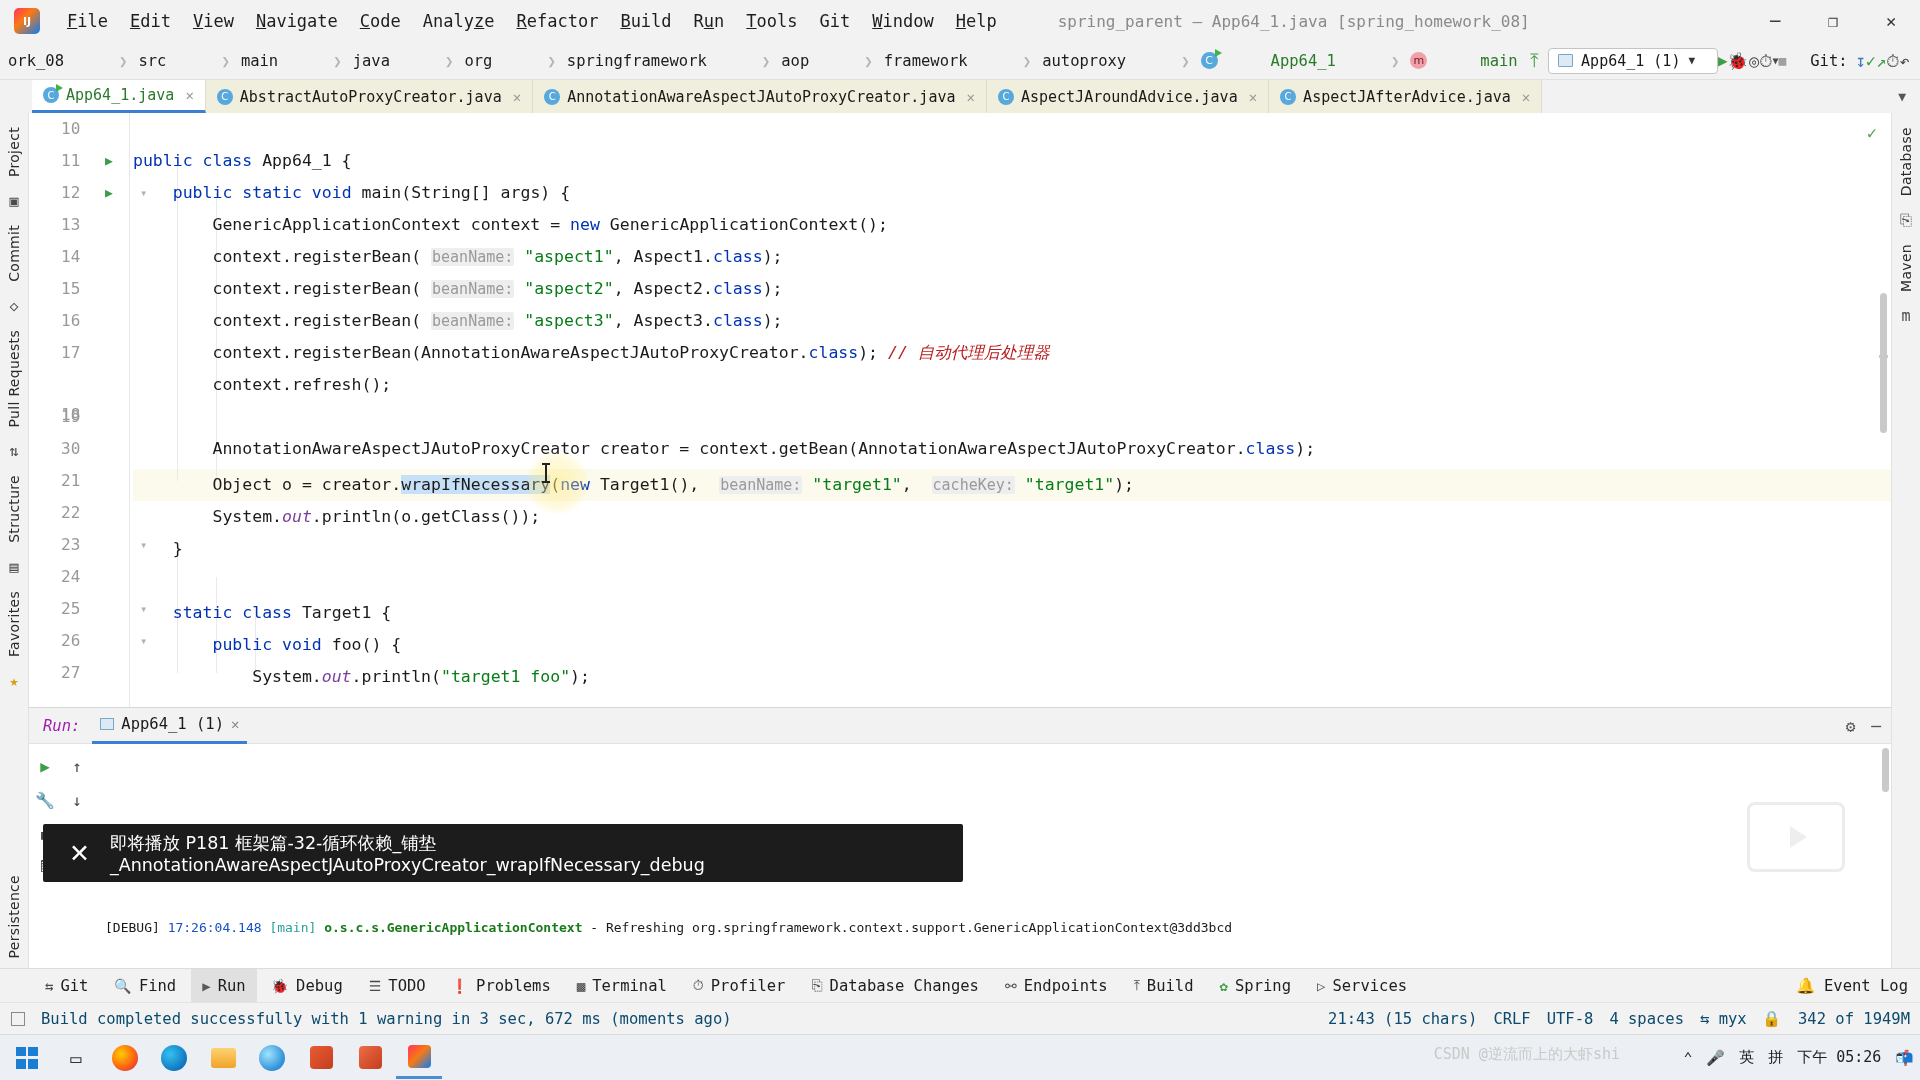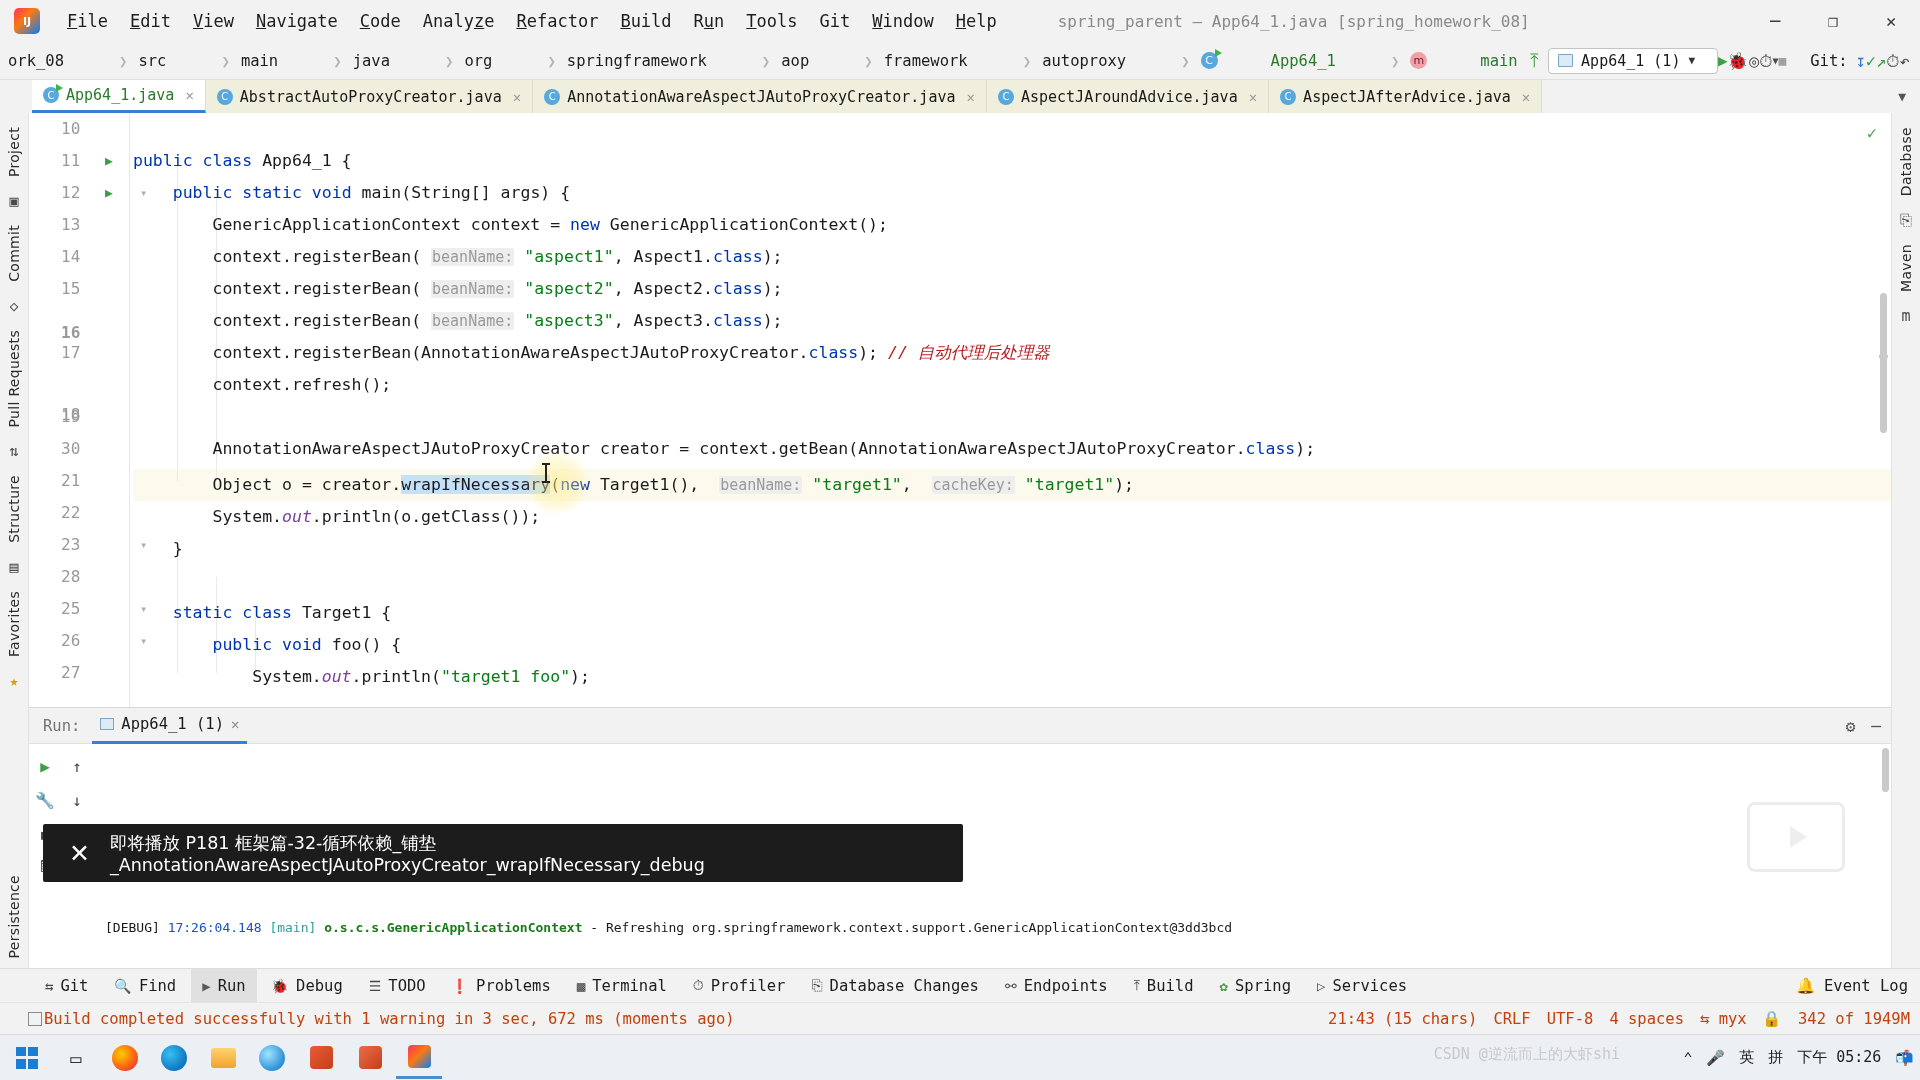--- a/index.html
+++ b/index.html
@@ -145,21 +145,21 @@
   .editor-scroll{ position:absolute; right:4px; top:180px; width:7px; height:140px;
                   background:#c9c9c9; border-radius:4px; }
   .check-ok{ position:absolute; right:14px; top:10px; color:#5a9e5a; font-size:17px;}
   .strip-mark{position:absolute;right:3px;width:9px;height:3px;background:#c9c9c9;}
 
   
   .runpanel { flex:1; background:#fff; display:flex; flex-direction:column; min-height:0;
               border-top:1px solid #d6d6d6; position:relative;}
   .run-head { height:36px; display:flex; align-items:center; padding-left:14px; gap:12px;
               background:#f2f2f2; border-bottom:1px solid #e2e2e2; flex:none; position:relative;}
-  .run-head .lab{ font-size:15.5px;color:#737373;}
+  .run-head .lab{ font-size:15.5px;color:#a21caf;font-style:italic;}
   .run-tab{ display:flex;align-items:center;gap:7px; font-size:15.5px; padding:0 8px;
             height:36px; border-bottom:3px solid #3b7fd4;}
   .run-tab .ic{width:14px;height:12px;border:1.6px solid #7aa7c7;background:#dceaf5;}
   .run-tab .x{color:#8a8a8a;font-size:14px;}
   .run-head-right{position:absolute;right:10px;top:0;height:36px;display:flex;align-items:center;gap:16px;color:#555;font-size:16px;}
   .run-body{ flex:1; display:flex; min-height:0; }
   .run-rail{ width:64px; flex:none; display:flex; flex-direction:column; align-items:center;
              gap:4px; padding-top:7px; background:#fff;}
   .rr-btn{ width:30px;height:30px;display:flex;align-items:center;justify-content:center;
            font-size:16px; color:#4a4a4a;}
@@ -199,21 +199,21 @@
        color:#1d1d1d; }
   .tw.active{ background:#e0e0e0; }
   .tw .ic{ font-size:14px; color:#4a4a4a; }
   .tw .ic.play{color:#5a5a5a;}
   .tw .ic.green{color:#3c9e48;}
   .tw-right{ position:absolute; right:12px; display:flex;align-items:center; gap:8px;
              font-size:15.5px; color:#1d1d1d;}
 
   
   .statusbar{ height:32px; background:#f2f2f2; display:flex; align-items:center;
-              padding-left:28px; gap:2px; font-size:15.5px; color:#c2410c; flex:none;
+              padding-left:11px; gap:16px; font-size:15.5px; color:#0c4a6e; flex:none;
               position:relative; border-top:1px solid #e4e4e4;}
   .sb-box{width:14px;height:14px;border:1.6px solid #8a8a8a;}
   .sb-right{position:absolute;right:10px;display:flex;align-items:center;gap:16px;}
 
   
   .taskbar{ height:46px; background:#eceff3; display:flex; align-items:center; flex:none;
             padding-left:4px; gap:3px; position:relative; border-top:1px solid #dadada;}
   .tb-sq{ width:46px;height:42px; display:flex;align-items:center;justify-content:center;}
   .win-ic{ width:22px;height:22px; display:grid; grid-template-columns:1fr 1fr;
            grid-template-rows:1fr 1fr; gap:2.5px;}
@@ -391,21 +391,21 @@
             </div>
             <div class="ln" style="top: 96px;">
               <span class="num">13</span>
             </div>
             <div class="ln" style="top: 128px;">
               <span class="num">14</span>
             </div>
             <div class="ln" style="top: 160px;">
               <span class="num">15</span>
             </div>
-            <div class="ln" style="top: 204px; font-weight: bold;">
+            <div class="ln" style="top: 192px;">
               <span class="num">16</span>
             </div>
             <div class="ln" style="top: 224px;">
               <span class="num">17</span>
             </div>
             <div class="ln" style="top: 256px; margin-top: 30px;">
               <span class="num">18</span>
             </div>
             <div class="ln" style="top: 288px;">
               <span class="num">19</span>
@@ -417,21 +417,21 @@
               <span class="num">21</span>
             </div>
             <div class="ln" style="top: 384px;">
               <span class="num">22</span>
             </div>
             <div class="ln" style="top: 416px;">
               <span class="num">23</span>
               <span class="fold">▾</span>
             </div>
             <div class="ln" style="top: 448px;">
-              <span class="num">28</span>
+              <span class="num">24</span>
             </div>
             <div class="ln" style="top: 480px;">
               <span class="num">25</span>
               <span class="fold">▾</span>
             </div>
             <div class="ln" style="top: 512px;">
               <span class="num">26</span>
               <span class="fold">▾</span>
             </div>
             <div class="ln" style="top: 544px;">

